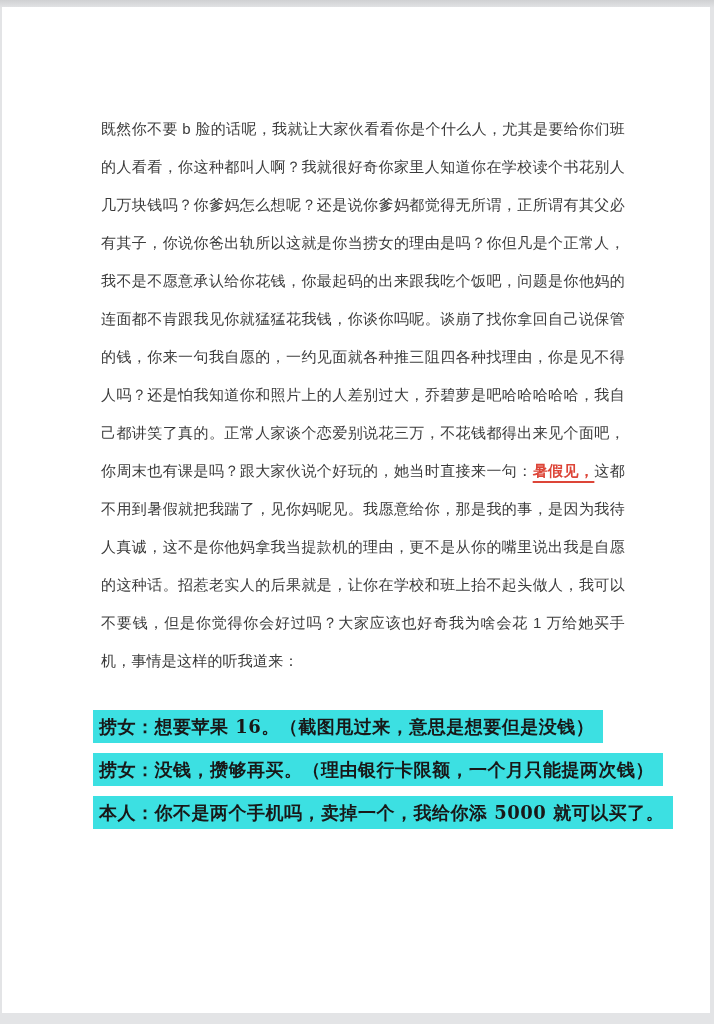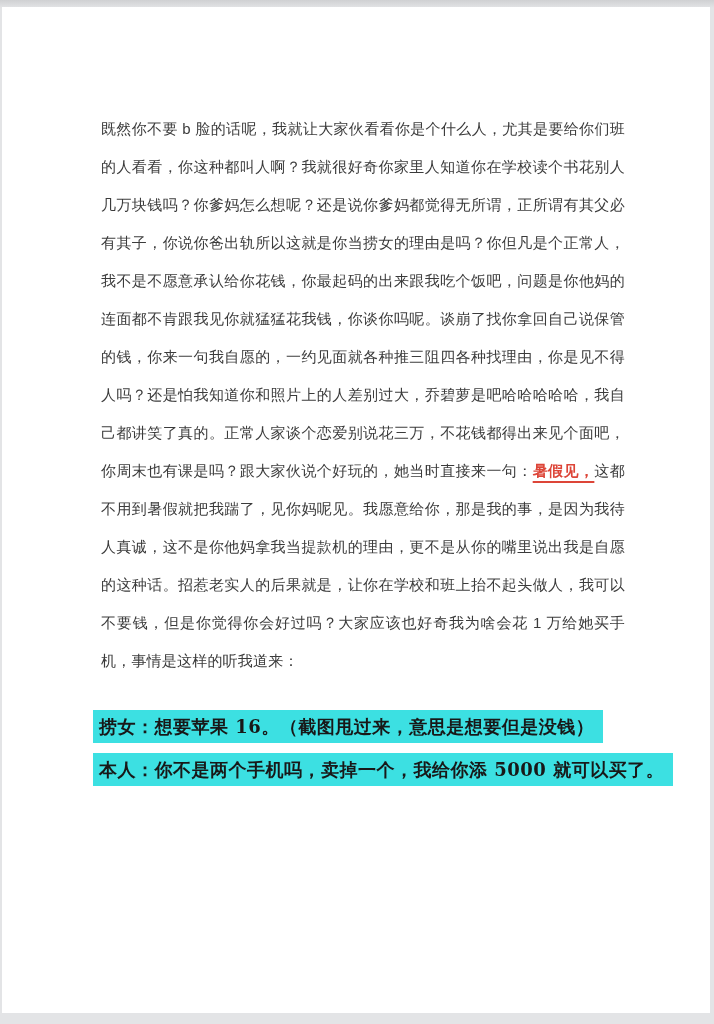--- a/index.html
+++ b/index.html
@@ -65,16 +65,17 @@
   }
 </style>
 </head>
 <body>
 
 <div class="page">
   <div class="content">
     <p class="para"><span class="seg-normal">既然你不要 b 脸的话呢，我就让大家伙看看你是个什么人，尤其是要给你们班的人看看，你这种都叫人啊？我就很好奇你家里人知道你在学校读个书花别人几万块钱吗？你爹妈怎么想呢？还是说你爹妈都觉得无所谓，正所谓有其父必有其子，你说你爸出轨所以这就是你当捞女的理由是吗？你但凡是个正常人，我不是不愿意承认给你花钱，你最起码的出来跟我吃个饭吧，问题是你他妈的连面都不肯跟我见你就猛猛花我钱，你谈你吗呢。谈崩了找你拿回自己说保管的钱，你来一句我自愿的，一约见面就各种推三阻四各种找理由，你是见不得人吗？还是怕我知道你和照片上的人差别过大，乔碧萝是吧哈哈哈哈哈，我自己都讲笑了真的。正常人家谈个恋爱别说花三万，不花钱都得出来见个面吧，你周末也有课是吗？跟大家伙说个好玩的，她当时直接来一句：</span><span class="seg-red">暑假见，</span><span class="seg-normal">这都不用到暑假就把我踹了，见你妈呢见。我愿意给你，那是我的事，是因为我待人真诚，这不是你他妈拿我当提款机的理由，更不是从你的嘴里说出我是自愿的这种话。招惹老实人的后果就是，让你在学校和班上抬不起头做人，我可以不要钱，但是你觉得你会好过吗？大家应该也好奇我为啥会花 1 万给她买手机，事情是这样的听我道来：</span></p>
     <div class="dialogue">
         <div class="dialogue-row"><span class="hl">捞女：想要苹果 16。（截图甩过来，意思是想要但是没钱）</span></div>
+        <div class="dialogue-row"><span class="hl">捞女：没钱，攒够再买。（理由银行卡限额，一个月只能提两次钱）</span></div>
         <div class="dialogue-row"><span class="hl">本人：你不是两个手机吗，卖掉一个，我给你添 5000 就可以买了。</span></div>
       </div>
   </div>
 </div>
 
 </body></html>

